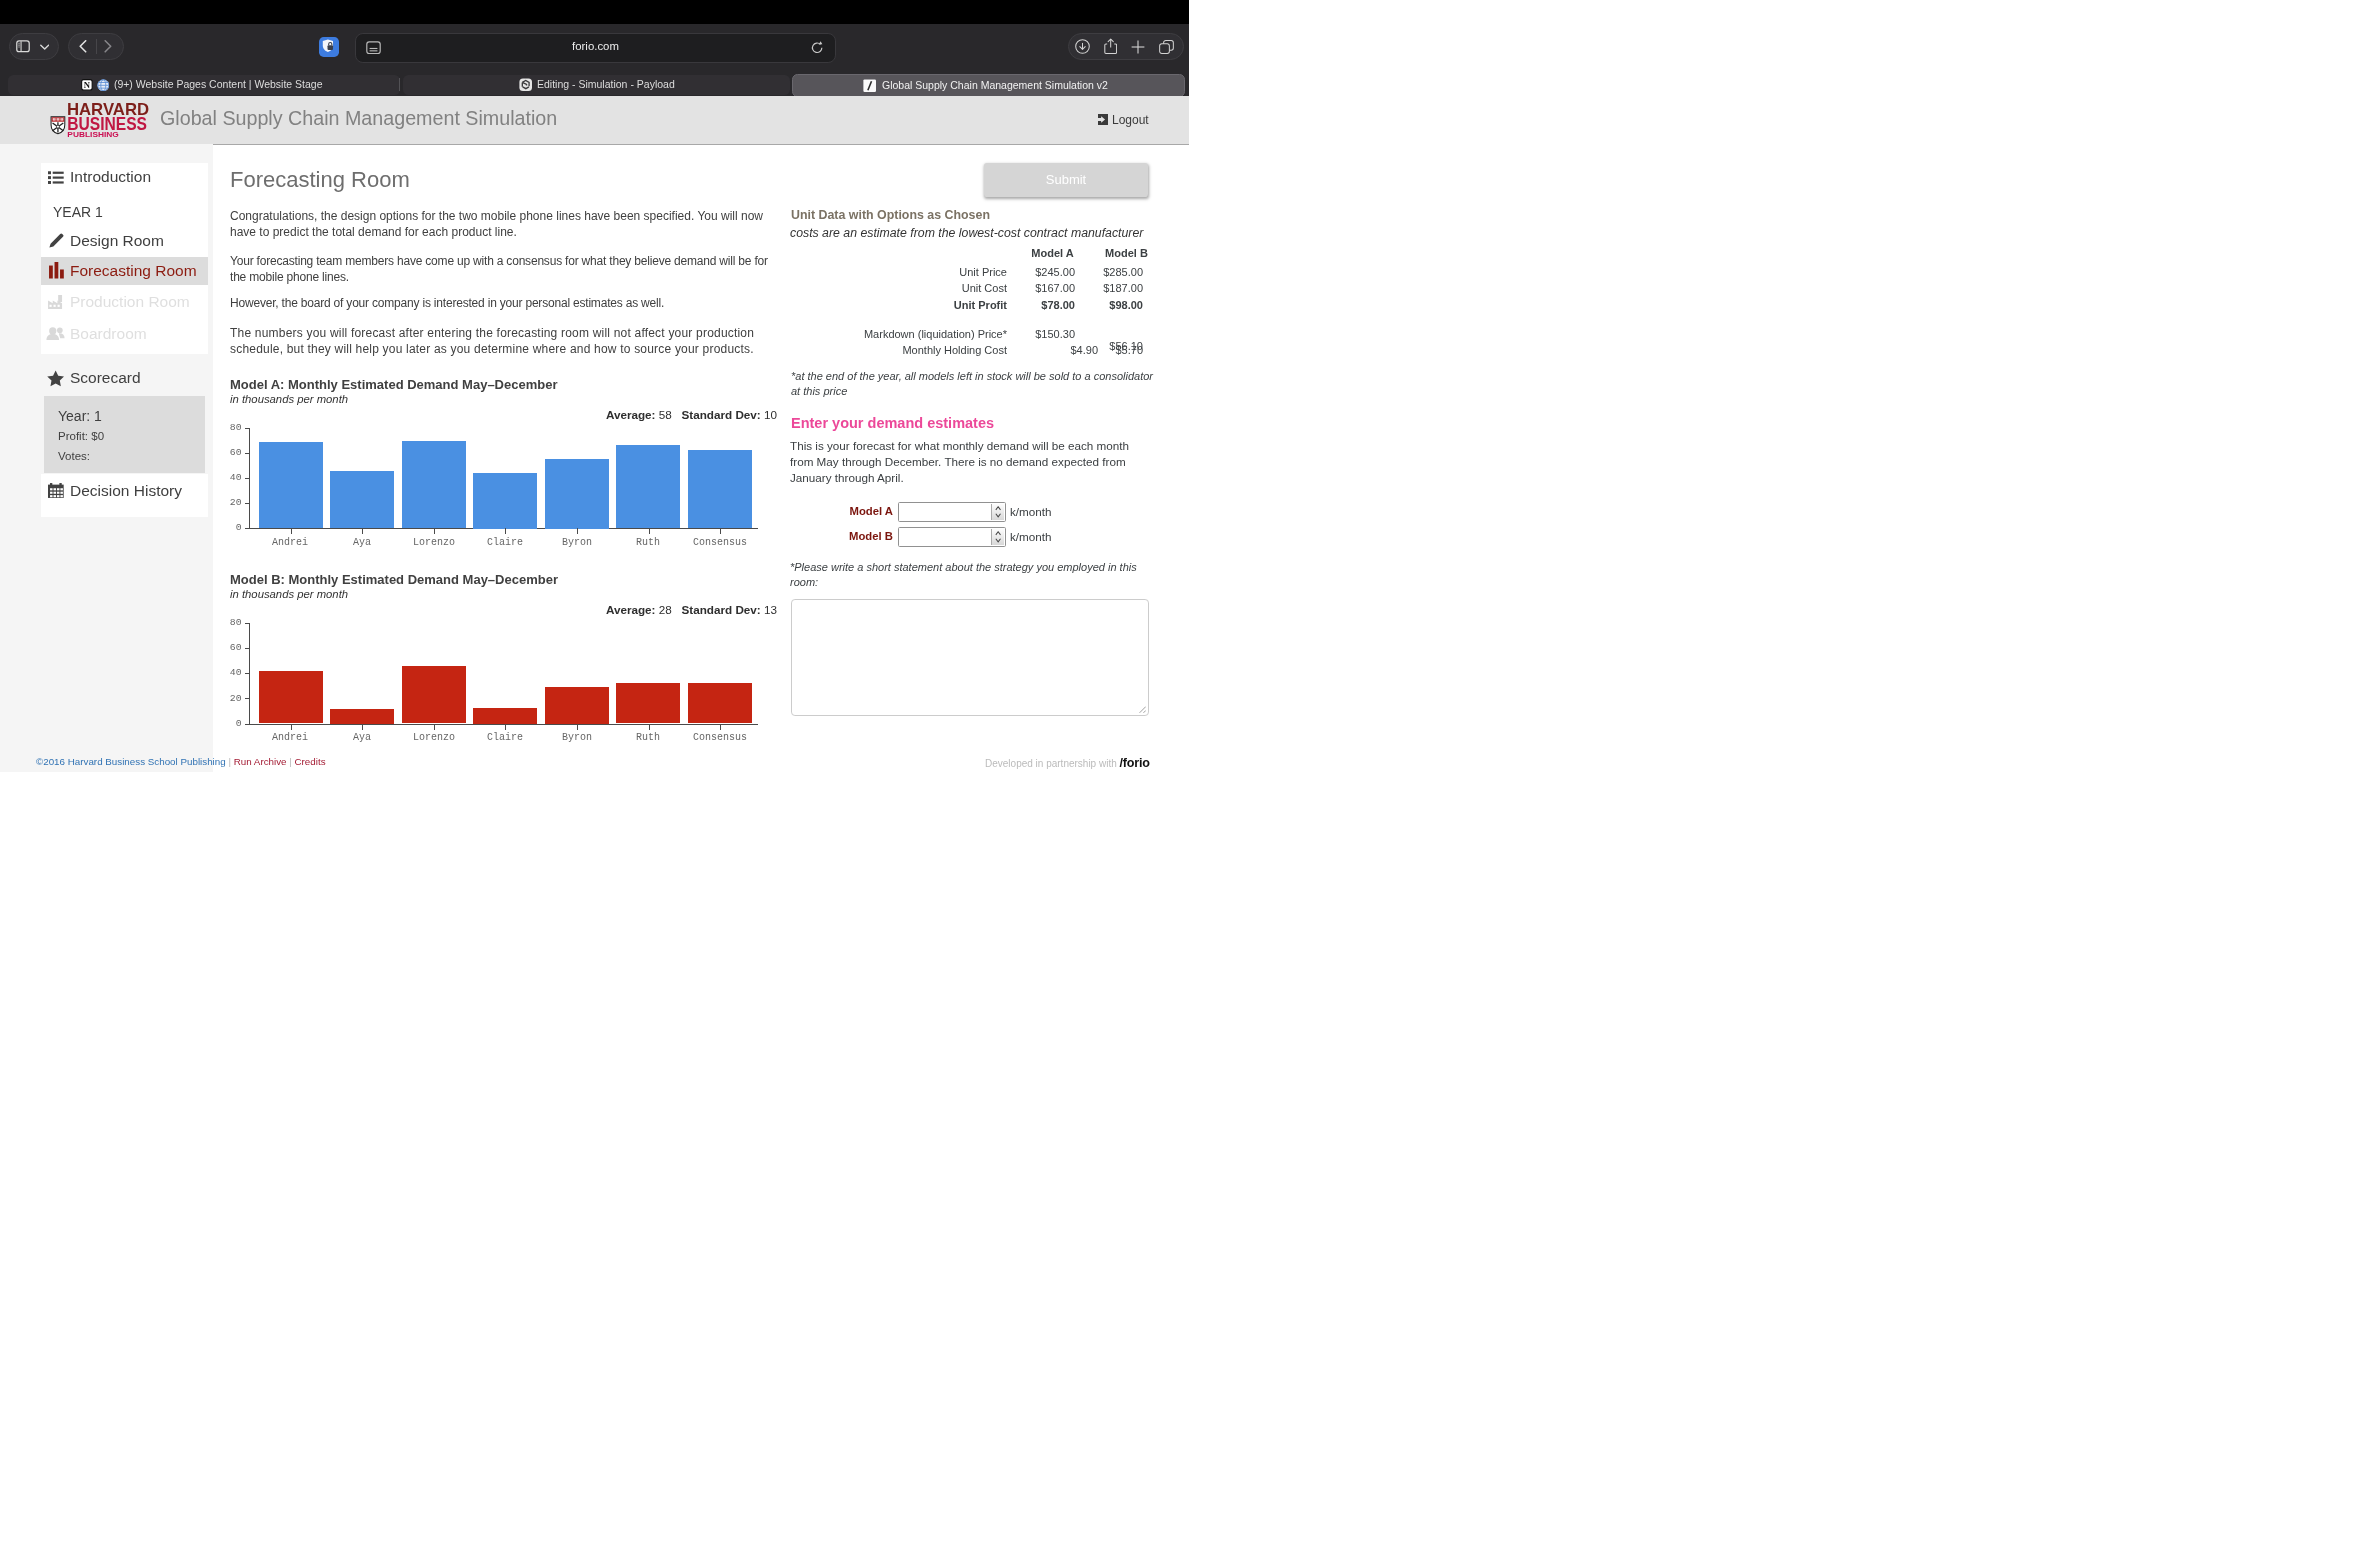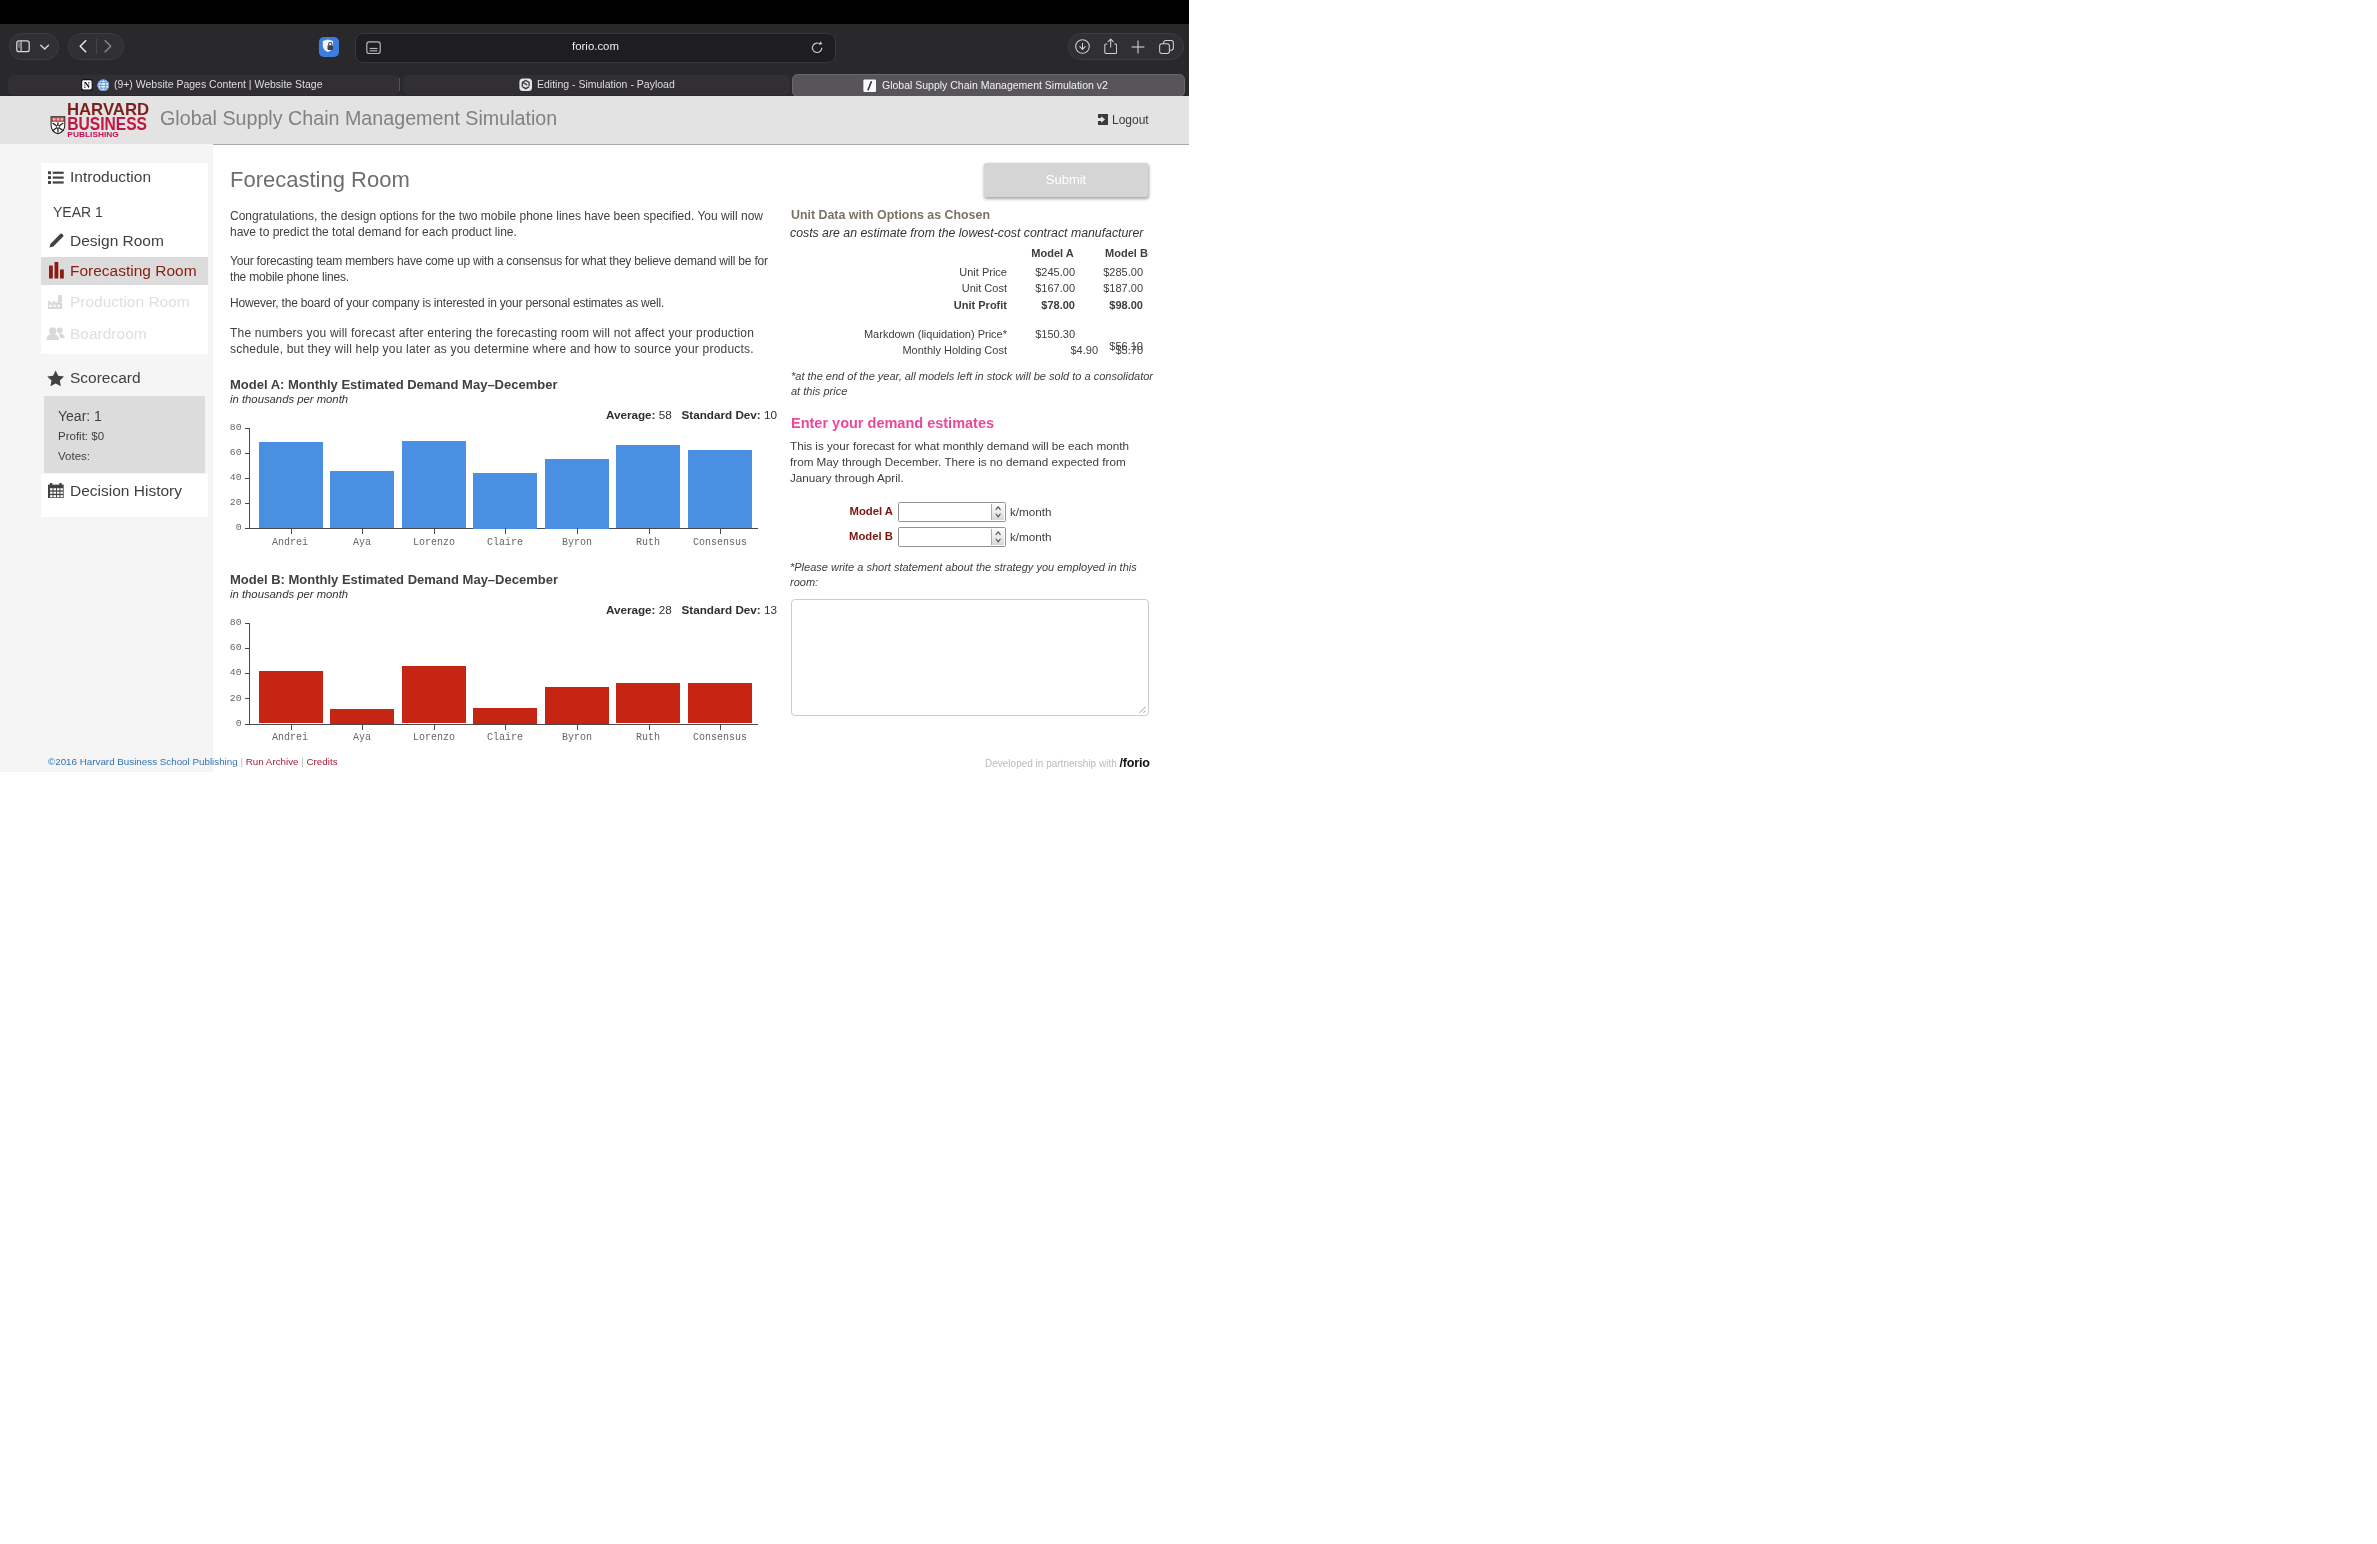--- a/index.html
+++ b/index.html
@@ -374,21 +374,21 @@
 
   <div class="abs" style="left:790px;top:560px;font-size:11px;font-style:italic;line-height:14.7px;color:#3c4043;">*Please write a short statement about the strategy you employed in this<br>room:</div>
 
   <div class="abs" style="left:791px;top:599px;width:356px;height:115px;background:#fff;border:0.8px solid #ccc;border-radius:3.9px;">
     <svg width="8.6" height="8.6" viewBox="0 0 11 11" style="position:absolute;right:1.6px;bottom:1.6px;">
       <line x1="10" y1="2" x2="2" y2="10" stroke="#999" stroke-width="1.2"></line>
       <line x1="10" y1="7" x2="7" y2="10" stroke="#999" stroke-width="1.2"></line>
     </svg>
   </div>
 
-  <div class="abs" style="left:36px;top:756px;font-size:9.8px;white-space:nowrap;margin-left:12px;">
+  <div class="abs" style="left:36px;top:756px;font-size:9.8px;white-space:nowrap;">
     <span style="color:#3173b4;">©2016 Harvard Business School Publishing</span>
     <span style="color:#b9b9b9;"> | </span>
     <span style="color:#a41d35;">Run Archive</span>
     <span style="color:#b9b9b9;"> | </span>
     <span style="color:#a41d35;">Credits</span>
   </div>
   <div class="abs" style="left:985px;top:756px;font-size:10px;color:#bbbbbb;white-space:nowrap;">Developed in partnership with <span style="color:#111;font-weight:bold;font-size:12.6px;letter-spacing:-0.2px;">/forio</span></div>
 </div>
 
 

